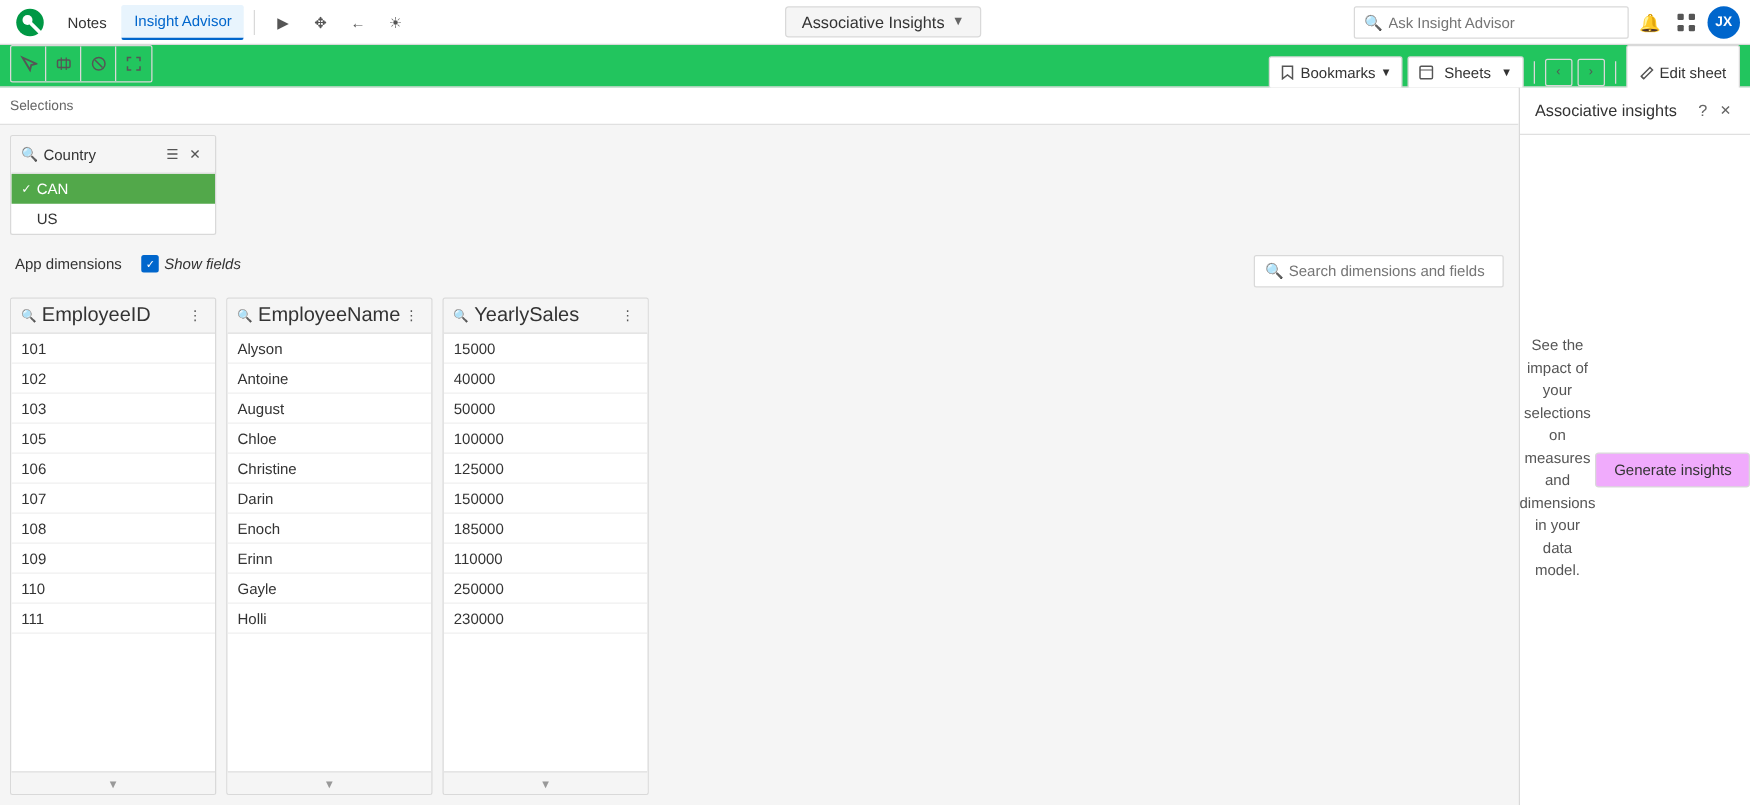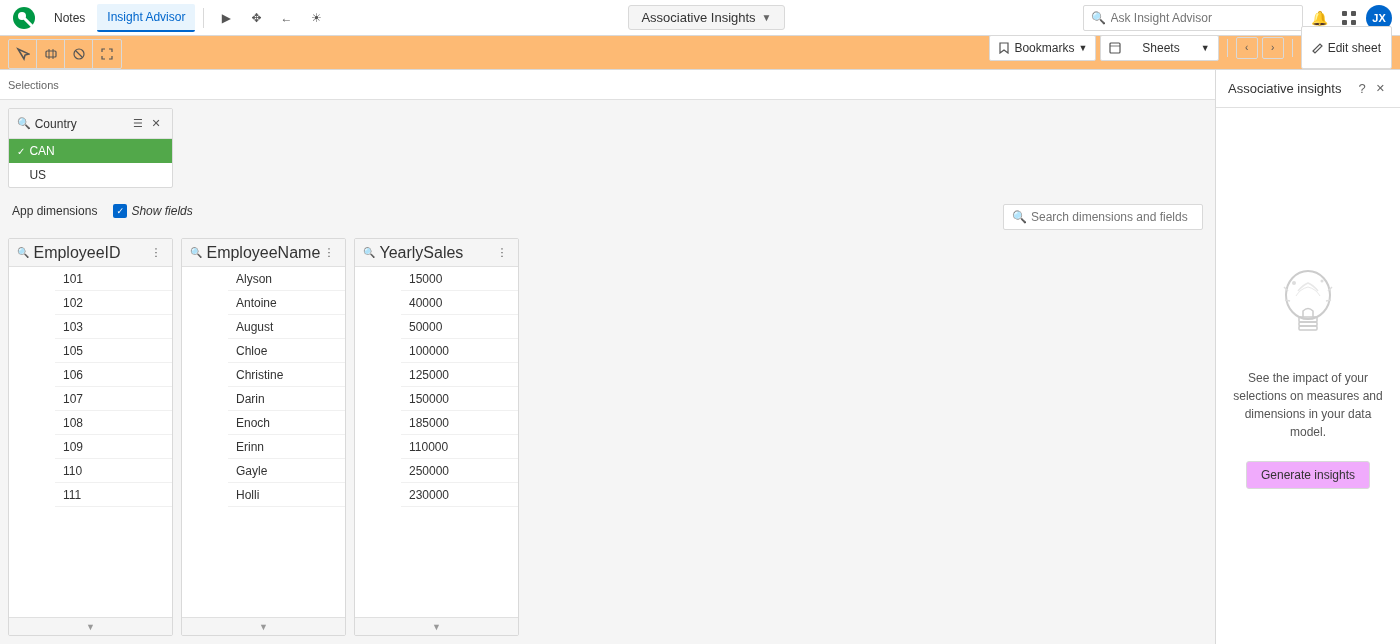--- a/index.html
+++ b/index.html
@@ -127,22 +127,22 @@
       align-items: center;
       justify-content: center;
       font-size: 11px;
       font-weight: 600;
       cursor: pointer;
     }
 
     
     .toolbar {
       display: flex;
-      align-items: flex-end;
-      background: #fdba74;
+      align-items: flex-start;
+      background: #22c55e;
       border-bottom: 1px solid #d9d9d9;
       height: 34px;
       padding: 0 8px;
       gap: 2px;
     }
     .toolbar-btn {
       display: flex;
       align-items: center;
       justify-content: center;
       width: 28px; height: 28px;
@@ -187,21 +187,21 @@
       border-radius: 2px;
       background: #fff;
       cursor: pointer;
       font-size: 12px;
       color: #333;
       height: 26px;
     }
     .sheets-btn {
       display: flex;
       align-items: center;
-      gap: 21px;
+      gap: 8px;
       padding: 3px 8px;
       border: 1px solid #d9d9d9;
       border-radius: 2px;
       background: #fff;
       cursor: pointer;
       font-size: 12px;
       color: #333;
       height: 26px;
     }
     .edit-sheet-btn {
@@ -423,21 +423,20 @@
     }
     .dim-header-icons {
       display: flex;
       align-items: center;
       gap: 2px;
     }
     .dim-table-body {
       flex: 1;
       overflow-y: auto;
       position: relative;
-      margin-left: 46px;
     }
     .dim-table-row {
       padding: 4px 8px;
       font-size: 12px;
       color: #333;
       cursor: pointer;
       border-bottom: 1px solid #f0f0f0;
       height: 24px;
       display: flex;
       align-items: center;
@@ -472,21 +471,21 @@
       font-weight: 500;
       color: #333;
     }
     .insights-header-icons {
       display: flex;
       align-items: center;
       gap: 4px;
     }
     .insights-content {
       display: flex;
-      flex-direction: column;
+      flex-direction: row;
       align-items: center;
       justify-content: center;
       flex: 1;
       padding: 20px 16px;
       text-align: center;
     }
     .bulb-icon {
       width: 80px;
       height: 90px;
       margin-bottom: 16px;

